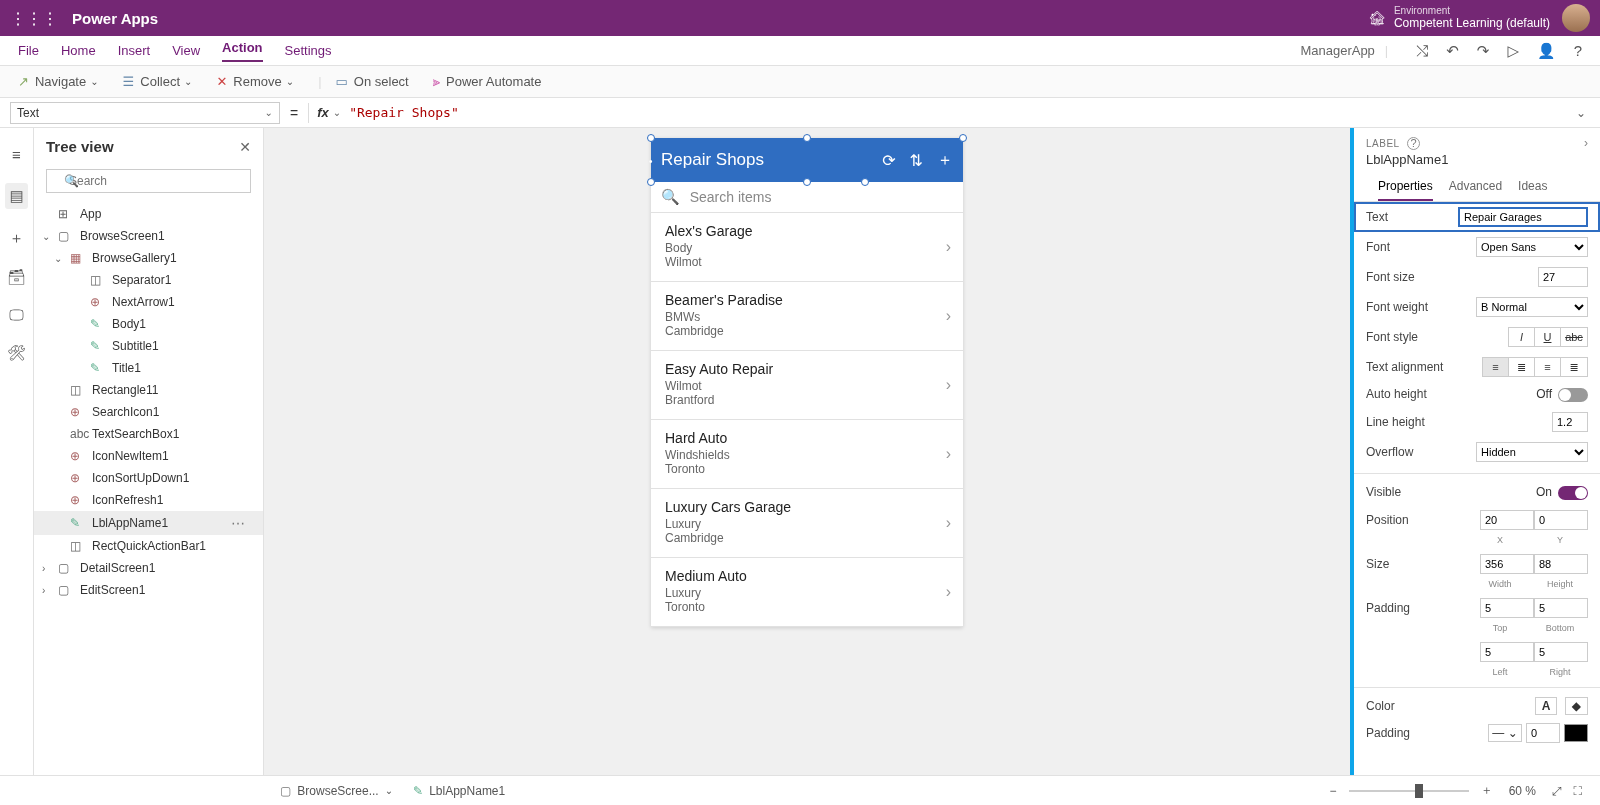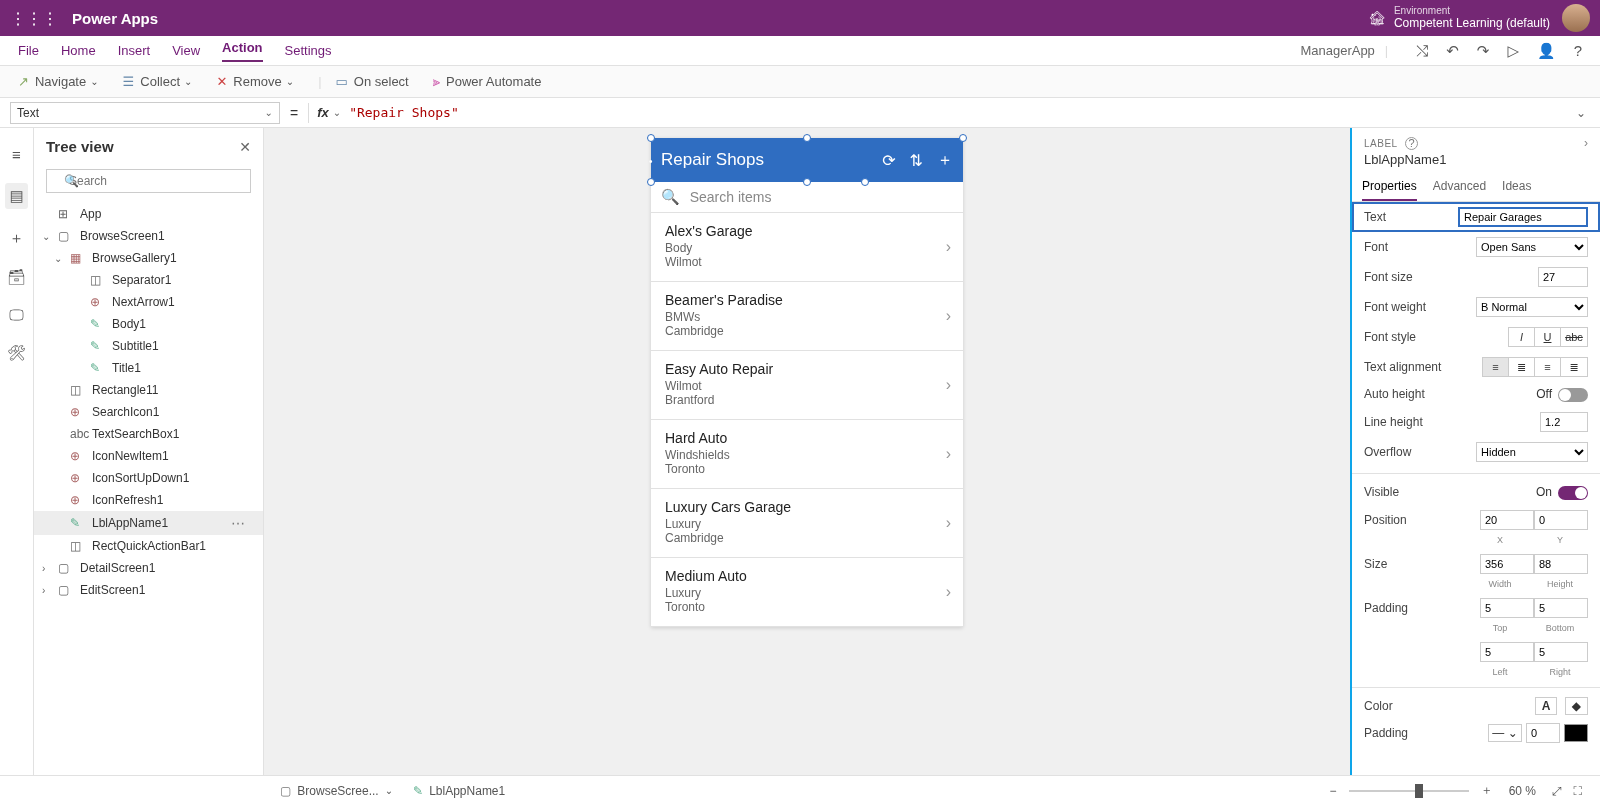--- a/index.html
+++ b/index.html
@@ -69,27 +69,27 @@
   .dev-header .hicons span { margin-left:14px; font-size:16px; cursor:pointer; }
   
   .sel-handle { width:8px; height:8px; background:#fff; border:1px solid #2f6dc1; border-radius:50%; position:absolute; }
   .dev-search { display:flex; align-items:center; padding:6px 10px; border-bottom:1px solid #e1e1e1; color:#888; font-size:14px; }
   .dev-search .sico { margin-right:10px; font-size:15px; }
   .gitem { padding:10px 14px 12px 14px; border-bottom:1px solid #e1e1e1; position:relative; }
   .gitem .t { font-size:14px; color:#222; margin-bottom:2px; }
   .gitem .s1, .gitem .s2 { font-size:12px; color:#666; }
   .gitem .arrow { position:absolute; right:12px; top:50%; transform:translateY(-50%); color:#999; font-size:16px; }
 
-  .proppane { width: 250px; background:#fff; border-left:2px solid #0ea5e9; overflow-y:auto; font-size:12px; }
+  .proppane { width: 250px; background:#fff; border-left:4px solid #0ea5e9; overflow-y:auto; font-size:12px; }
   .proppane .ph { padding:8px 12px 2px 12px; }
   .proppane .ph .lbl { font-size:10px; color:#777; letter-spacing:.5px; }
   .proppane .ph .info { font-size:11px; border:1px solid #999; border-radius:50%; width:13px; height:13px; display:inline-flex; align-items:center; justify-content:center; margin-left:4px; color:#777; }
   .proppane .ph .chev { float:right; color:#888; }
   .proppane .ctrlname { padding:0 12px 6px 12px; font-size:13px; }
-  .ptabs { display:flex; border-bottom:1px solid #e1e1e1; font-size:12px; padding:0 10px; }
+  .ptabs { display:flex; border-bottom:1px solid #e1e1e1; font-size:12px; padding:0 24px; }
   .ptabs .pt { margin-right:16px; padding:6px 0; color:#666; cursor:pointer; }
   .ptabs .pt.active { border-bottom:2px solid #742774; color:#000; }
   .prow { display:flex; align-items:center; justify-content:space-between; padding:5px 12px; }
   .prow .plabel { color:#444; }
   .prow input[type=text] { width:110px; height:20px; border:1px solid #ccc; padding:0 4px; font-size:11px; }
   .prow.highlight input[type=text] { border:2px solid #2f6dc1; width:130px; }
   .prow.highlight { outline:2px solid #2f6dc1; outline-offset:-2px; }
   .prow select { width:112px; height:20px; border:1px solid #ccc; font-size:11px; background:#fff; }
   .smallpair { display:flex; }
   .smallpair input { width:54px !important; }
@@ -420,21 +420,21 @@
         <span class="sg">≡</span>
         <span class="sg">≣</span>
       </div>
     </div>
     <div class="prow">
       <span class="plabel">Auto height</span>
       <span><span>Off</span><span class="toggle off"><span class="knob"></span></span></span>
     </div>
     <div class="prow">
       <span class="plabel">Line height</span>
-      <input type="text" style="width: 48px; margin-left: 18px;" value="1.2">
+      <input type="text" style="width: 36px; margin-left: 18px;" value="1.2">
     </div>
     <div class="prow">
       <span class="plabel">Overflow</span>
       <select><option>Hidden</option></select>
     </div>
     <div class="divider"></div>
     <div class="prow">
       <span class="plabel">Visible</span>
       <span><span>On</span><span class="toggle on"><span class="knob"></span></span></span>
     </div>

